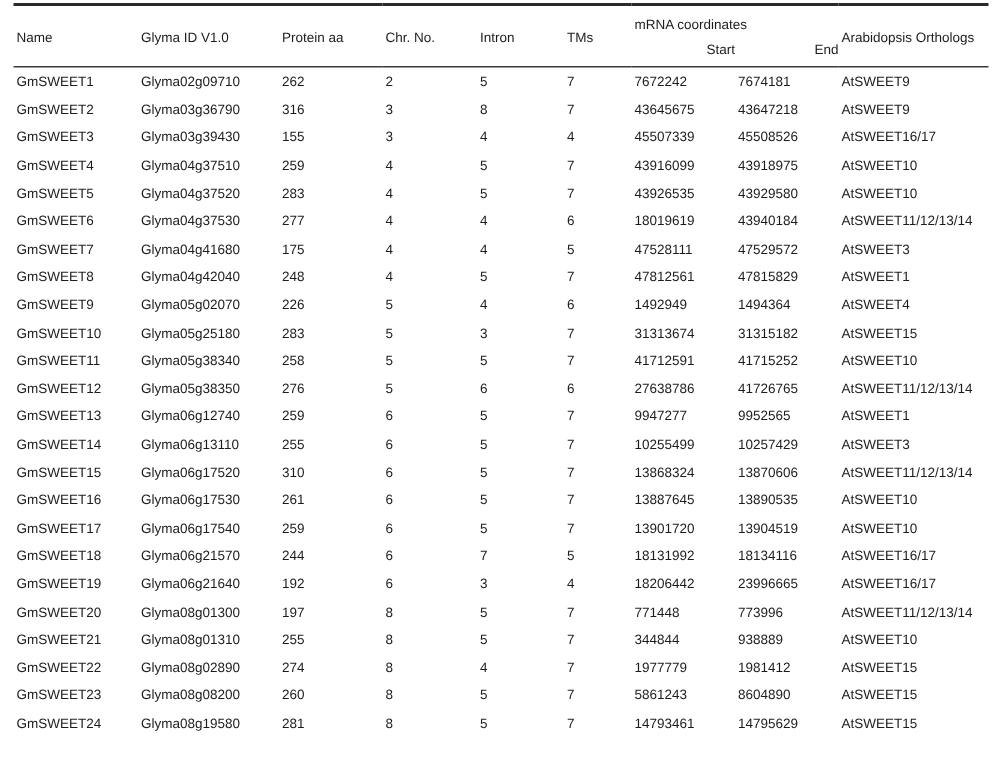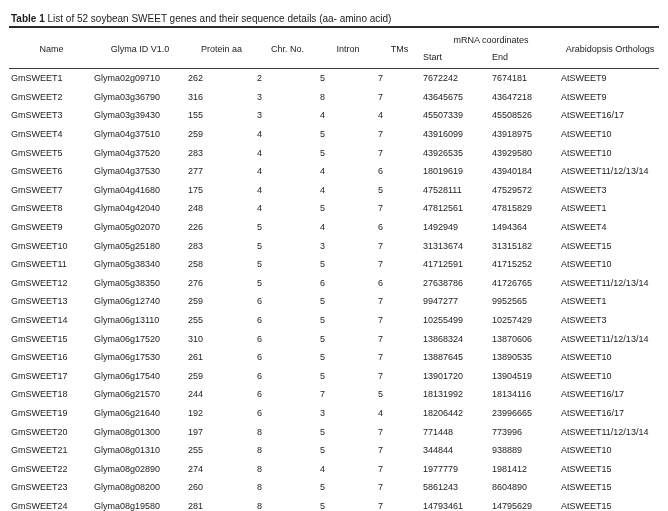--- a/index.html
+++ b/index.html
@@ -47,34 +47,31 @@
   th, td {
     font-size: 9px;
     font-weight: normal;
     text-align: left;
     vertical-align: middle;
     padding: 0 0 0 2px;
     white-space: nowrap;
     overflow: hidden;
     color: #1c1c1c;
   }
-  thead tr.header-row-1 th { height: 20px; vertical-align: middle; padding-top: 2px; text-align: center; }
-  thead tr.header-row-2 th { height: 16px; vertical-align: top; padding-top: 2px; }
+  thead tr.header-row-1 th { height: 20px; vertical-align: middle; padding-top: 2px; }
+  thead tr.header-row-2 th { height: 16px; vertical-align: top; padding-top: 2px; text-align: right; }
   tbody { border-top: 1px solid #3a3a3a; }
   tbody td { height: 18.6px; }
   td.italic { }
 </style>
 </head>
 <body>
 
 <div class="paper">
 
-  <div class="table-title">
-    <span class="title-label">Table 1</span><span> List of 52 soybean SWEET genes and their sequence details (aa- amino acid)</span>
-  </div>
 
   <table class="gene-table">
     <colgroup>
       <col class="c-name">
         <col class="c-glyma">
         <col class="c-protein">
       <col class="c-chr">
         <col class="c-intron">
         <col class="c-tms">
       <col class="c-start">

